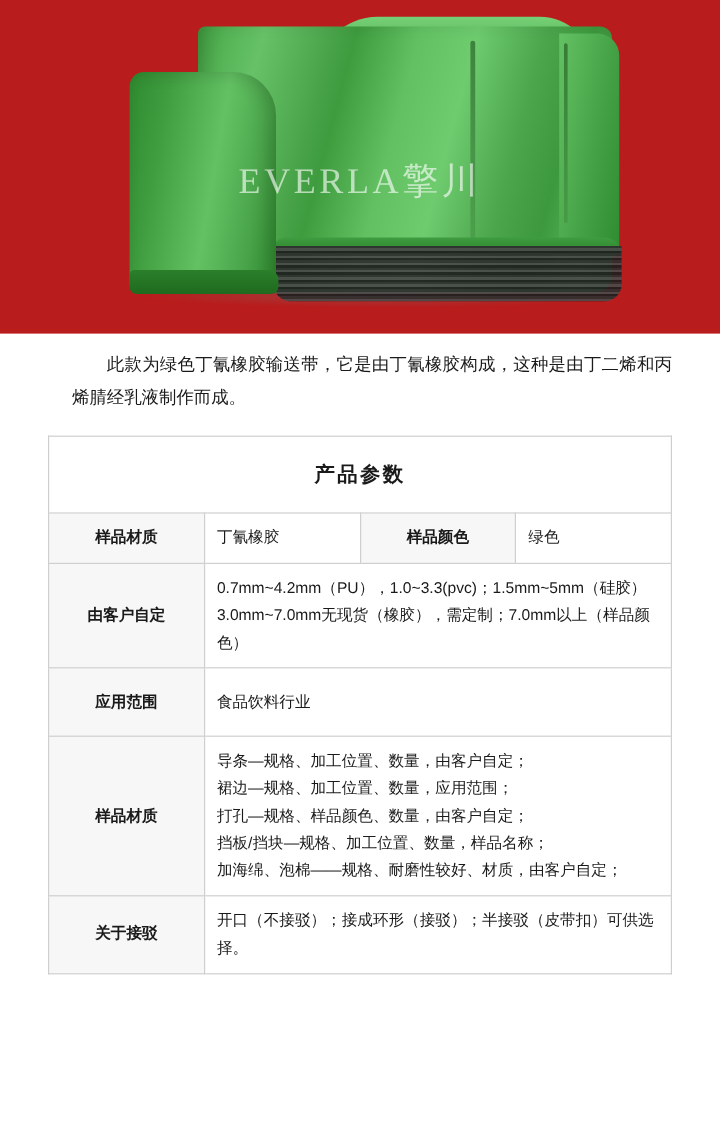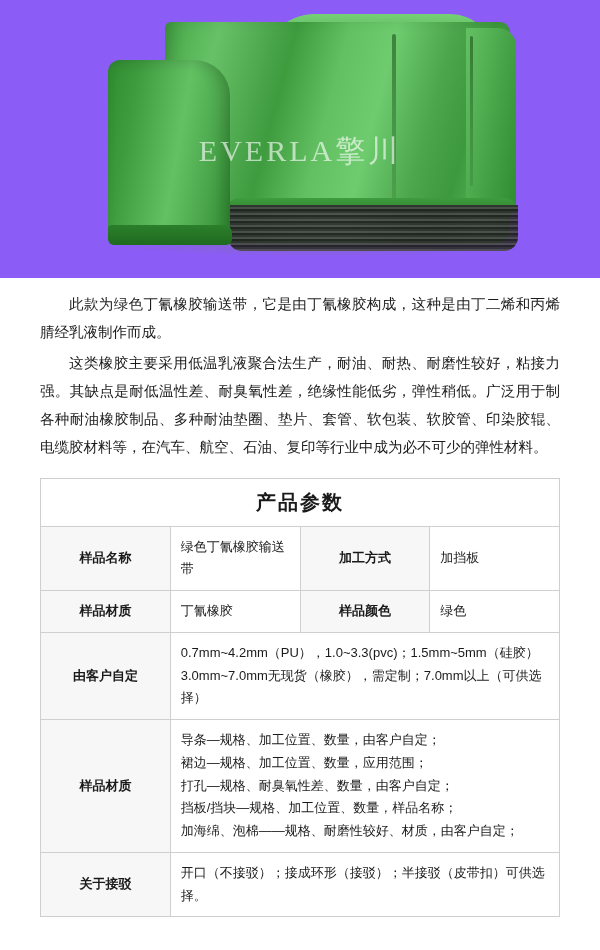--- a/index.html
+++ b/index.html
@@ -19,21 +19,21 @@
     width: 600px;
     height: 950px;
     background: #fff;
   }
 
   
   .hero {
     position: relative;
     width: 600px;
     height: 278px;
-    background: #8b5cf6;
+    background: #b91c1c;
     overflow: hidden;
   }
   .belt-wrap {
     position: absolute;
     left: 0; top: 0;
     width: 600px; height: 278px;
   }
   
   .belt-shadow {
     position: absolute;
@@ -144,21 +144,21 @@
     text-align: center;
     font-size: 30px;
     letter-spacing: 3px;
     color: rgba(255,255,255,0.62);
     font-family: "Liberation Serif", serif;
     user-select: none;
   }
 
   
   .body-text {
-    padding: 12px 40px 0 40px;
+    padding: 12px 40px 0 60px;
     font-size: 14.5px;
     line-height: 1.95;
     color: #1a1a1a;
   }
   .body-text p {
     margin: 0 0 2px 0;
     text-indent: 2em;
     text-align: justify;
   }
 
@@ -174,23 +174,23 @@
   }
   table.params td {
     border: 1px solid #cfcfcf;
     padding: 9px 10px;
     vertical-align: middle;
     line-height: 1.75;
     color: #1a1a1a;
   }
   .tbl-title {
     text-align: center;
-    font-size: 20px;
+    font-size: 17px;
     font-weight: bold;
-    padding: 6px 0 !important;
+    padding: 17px 0 !important;
     background: #ffffff;
     letter-spacing: 2px;
   }
   .lbl {
     text-align: center;
     font-weight: bold;
     background: #f7f7f7;
     width: 86px;
   }
   .val { background: #ffffff; }
@@ -213,54 +213,51 @@
       <div class="coil-top"></div>
       <div class="coil"></div>
       <div class="flap"></div>
       <div class="flap-edge"></div>
     </div>
     <div class="watermark">EVERLA擎川</div>
   </div>
 
   <div class="body-text">
     <p>此款为绿色丁氰橡胶输送带，它是由丁氰橡胶构成，这种是由丁二烯和丙烯腈经乳液制作而成。</p>
-    <p>这类橡胶主要采用低温乳液聚合法生产，耐油、耐热、耐磨性较好，粘接力强。其缺点是耐低温性差、耐臭氧性差，绝缘性能低劣，弹性稍低。广泛用于制各种耐油橡胶制品、多种耐油垫圈、垫片、套管、软包装、软胶管、印染胶辊、电缆胶材料等，在汽车、航空、石油、复印等行业中成为必不可少的弹性材料。</p>
   </div>
 
   <div class="table-wrap">
     <table class="params">
       <tbody>
           <tr>
         <td class="tbl-title" colspan="4">产品参数</td>
       </tr>
       <tr>
-        <td class="lbl">样品名称</td>
-        <td class="val small">绿色丁氰橡胶输送带</td>
-        <td class="lbl">加工方式</td>
-        <td class="val">加挡板</td>
-      </tr>
-      <tr>
         <td class="lbl">样品材质</td>
         <td class="val small">丁氰橡胶</td>
         <td class="lbl">样品颜色</td>
         <td class="val">绿色</td>
       </tr>
       <tr>
         <td class="lbl">由客户自定</td>
         <td class="val mline" colspan="3">
           <div>0.7mm~4.2mm（PU），1.0~3.3(pvc)；1.5mm~5mm（硅胶）</div>
-          <div>3.0mm~7.0mm无现货（橡胶），需定制；7.0mm以上（可供选择）</div>
+          <div>3.0mm~7.0mm无现货（橡胶），需定制；7.0mm以上（样品颜色）</div>
         </td>
+      </tr>
+      <tr>
+        <td class="lbl" style="height:38px">应用范围</td>
+        <td class="val" colspan="3">食品饮料行业</td>
       </tr>
       <tr>
         <td class="lbl">样品材质</td>
         <td class="val mline" colspan="3">
           <div>导条—规格、加工位置、数量，由客户自定；</div>
           <div>裙边—规格、加工位置、数量，应用范围；</div>
-          <div>打孔—规格、耐臭氧性差、数量，由客户自定；</div>
+          <div>打孔—规格、样品颜色、数量，由客户自定；</div>
           <div>挡板/挡块—规格、加工位置、数量，样品名称；</div>
           <div>加海绵、泡棉——规格、耐磨性较好、材质，由客户自定；</div>
         </td>
       </tr>
       <tr>
         <td class="lbl" style="height:34px">关于接驳</td>
         <td class="val" colspan="3">开口（不接驳）；接成环形（接驳）；半接驳（皮带扣）可供选择。</td>
       </tr>
     </tbody>
       </table>

